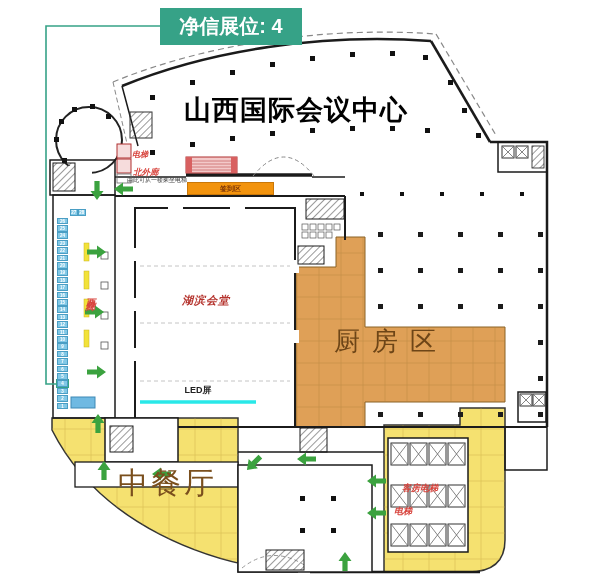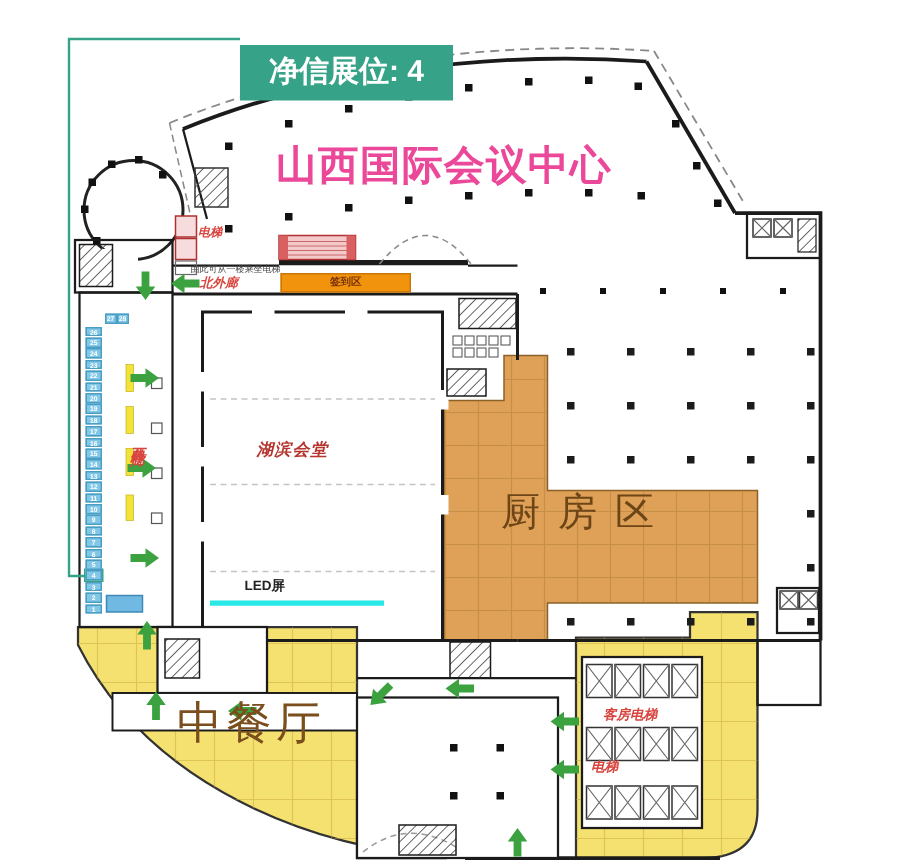--- a/index.html
+++ b/index.html
@@ -4,23 +4,23 @@
 <style>
   html,body{margin:0;padding:0;background:#fff;}
   #plan{position:relative;width:600px;height:577px;background:#ffffff;
         font-family:"Liberation Sans",sans-serif;overflow:hidden;}
   #plan svg{position:absolute;left:0;top:0;}
   .lab{position:absolute;line-height:1;white-space:nowrap;z-index:5;}
   .lab.red{color:#D8453E;font-weight:bold;font-style:italic;}
   .lab.brown{font-weight:normal;}
   .badge{position:absolute;left:160px;top:8px;width:142px;height:37px;
          background:#36A287;color:#fff;font-weight:bold;font-size:20px;
-         text-align:center;line-height:37px;z-index:6;margin-top:22px;}
+         text-align:center;line-height:37px;z-index:6;}
   .title{left:165px;top:97px;width:262px;text-align:center;font-size:27px;
-         font-weight:bold;color:#ec4899;letter-spacing:1px;}
+         font-weight:bold;color:#000000;letter-spacing:1px;}
   .vert{writing-mode:vertical-rl;text-orientation:upright;}
   .regbar{position:absolute;left:187px;top:182px;width:85px;height:11px;
           background:#F2930D;color:#7B3408;font-size:7px;font-weight:bold;
           text-align:center;line-height:11px;z-index:5;border:0.5px solid #c97708;}
   .booth{position:absolute;background:#82C8E6;border:0.5px solid #4A9EC4;
          color:#fff;font-size:4.5px;font-weight:bold;text-align:center;
          box-sizing:border-box;z-index:5;}
 </style>
 </head>
 <body>
@@ -251,28 +251,28 @@
   </g>
 
   <path d="M160,26 L46,26 L46,384 L57,384" fill="none" stroke="#36A287" stroke-width="1.6"></path>
 </svg>
 
 <div class="badge">净信展位: 4</div>
 <div class="lab title">山西国际会议中心</div>
 
 <div class="lab red" style="left:132px;top:151px;font-size:8px;">电梯</div>
 <div class="lab" style="left:127px;top:177px;font-size:6px;color:#444;">由此可从一楼乘坐电梯</div>
-<div class="lab red" style="left:133px;top:184px;font-size:8.5px;">北外廊</div>
+<div class="lab red" style="left:133px;top:168px;font-size:8.5px;">北外廊</div>
 <div class="regbar">签到区</div>
 <div class="lab red vert" style="left:86px;top:291px;font-size:9.5px;letter-spacing:1px;">西外廊</div>
-<div class="lab red" style="left:160px;top:295px;width:70px;text-align:center;font-size:11px;letter-spacing:1px;color:#B5342E;">湖滨会堂</div>
-<div class="lab" style="left:163px;top:386px;width:70px;text-align:left;font-size:9px;font-weight:bold;color:#222;">LED屏</div>
+<div class="lab red" style="left:160px;top:295px;width:70px;text-align:right;font-size:11px;letter-spacing:1px;color:#B5342E;">湖滨会堂</div>
+<div class="lab" style="left:163px;top:386px;width:70px;text-align:center;font-size:9px;font-weight:bold;color:#222;">LED屏</div>
 <div class="lab brown" style="left:322px;top:328px;width:112px;text-align:center;font-size:26px;color:#6D4517;letter-spacing:12px;text-indent:12px;">厨房区</div>
 <div class="lab brown" style="left:115px;top:468px;width:98px;text-align:center;font-size:30px;color:#7A4F1D;letter-spacing:3px;text-indent:3px;">中餐厅</div>
-<div class="lab red" style="left:402px;top:472px;font-size:9px;">客房电梯</div>
+<div class="lab red" style="left:402px;top:484px;font-size:9px;">客房电梯</div>
 <div class="lab red" style="left:394px;top:507px;font-size:9px;">电梯</div>
 
 <div id="booths">
       <div class="booth" style="left: 57px; top: 402.6px; width: 11px; height: 6.6px; line-height: 6px;">1</div>
       <div class="booth" style="left: 57px; top: 395.2px; width: 11px; height: 6.6px; line-height: 6px;">2</div>
       <div class="booth" style="left: 57px; top: 387.8px; width: 11px; height: 6.6px; line-height: 6px;">3</div>
       <div class="booth" style="left: 57px; top: 380.4px; width: 11px; height: 6.6px; line-height: 6px; outline: rgb(54, 162, 135) solid 1px;">4</div>
       <div class="booth" style="left: 57px; top: 373px; width: 11px; height: 6.6px; line-height: 6px;">5</div>
       <div class="booth" style="left: 57px; top: 365.6px; width: 11px; height: 6.6px; line-height: 6px;">6</div>
       <div class="booth" style="left: 57px; top: 358.2px; width: 11px; height: 6.6px; line-height: 6px;">7</div>

